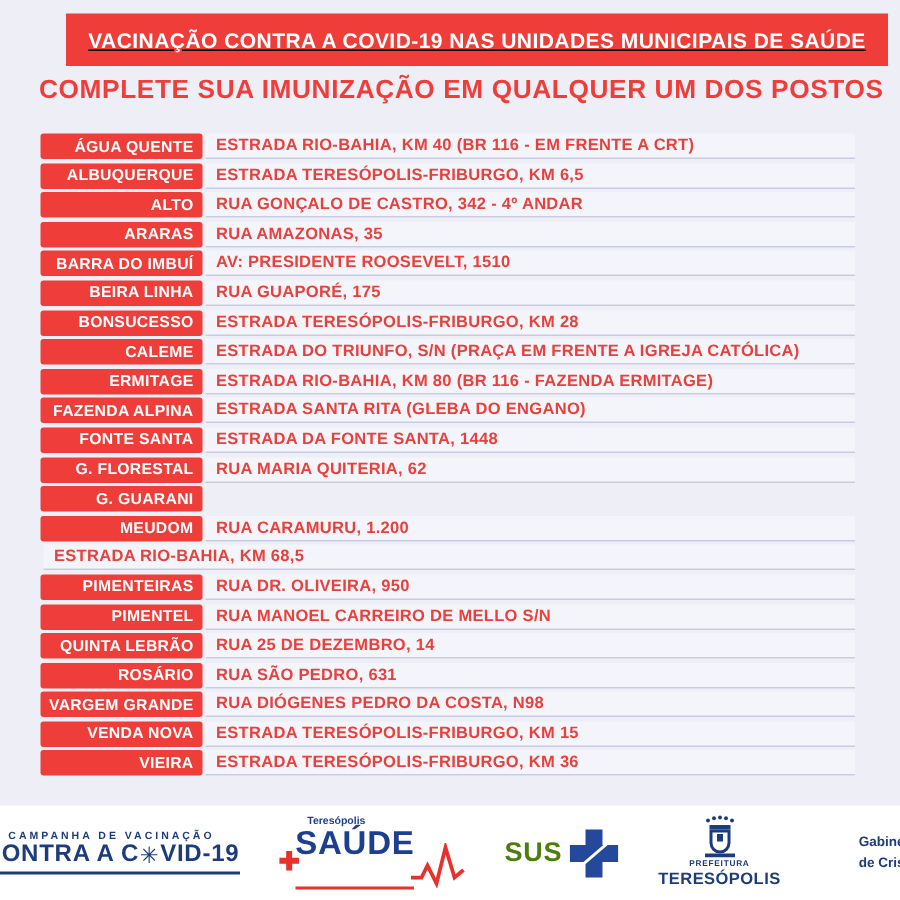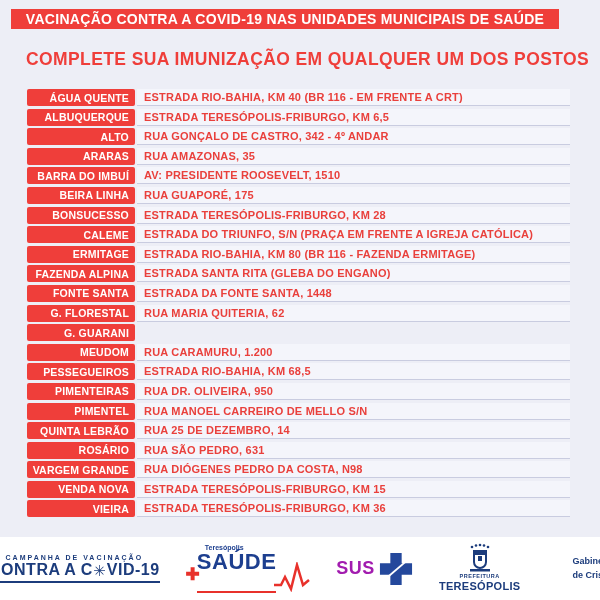--- a/index.html
+++ b/index.html
@@ -3,22 +3,22 @@
 <meta charset="utf-8">
 <style>
   html,body { margin:0; padding:0; background:#edeef6; }
   .poster {
     position:relative; width:600px; height:600px; overflow:hidden;
     background:#edeef6; font-family:"Liberation Sans", sans-serif;
   }
 
   
   .banner {
-    position:absolute; left:11px; top:9px; width:548px; height:20px;
-    background:#ef3e3a; display:flex; align-items:center; justify-content:center;
+    position:absolute; left:44px; top:9px; width:548px; height:35px;
+    background:#ef3e3a; display:flex; align-items:center; justify-content:center;text-decoration:underline;
   }
   .banner-text { color:#ffffff; font-weight:bold; font-size:14px; letter-spacing:.3px; white-space:nowrap; }
   .subtitle {
     position:absolute; left:26px; top:49px; color:#ef3e3a; font-weight:bold;
     font-size:17.5px; letter-spacing:.4px; white-space:nowrap;
   }
 
   
   .table {
     position:absolute; left:27px; top:89px; width:543px;
@@ -52,21 +52,21 @@
   .virus-glyph { font-size:15px; line-height:1; margin:0 .5px; font-weight:normal; }
 
   .saude { display:flex; align-items:flex-end; }
   .saude-plus { color:#e8312b; font-size:17px; font-weight:bold; line-height:1; margin-right:-3px; margin-bottom:10px; z-index:1; }
   .saude-text { display:flex; flex-direction:column; line-height:1; }
   .saude-small { color:#1d3f8f; font-size:7px; font-weight:bold; margin-left:8px; }
   .saude-big { color:#1d3f8f; font-size:22px; font-weight:bold; letter-spacing:.5px; border-bottom:2.5px solid #e8312b; padding-bottom:18px; }
   .heartbeat { margin-left:-2px; margin-bottom:1px; }
 
   .sus { display:flex; align-items:center; gap:4px; }
-  .sus-text { color:#a21caf; font-size:18px; font-weight:bold; letter-spacing:.5px; }
+  .sus-text { color:#4d7c0f; font-size:18px; font-weight:bold; letter-spacing:.5px; }
 
   .pref { display:flex; flex-direction:column; align-items:center; line-height:1.25; }
   .pref-small { color:#1c3c7c; font-size:5.5px; font-weight:bold; letter-spacing:.5px; }
   .pref-big { color:#1c3c7c; font-size:11px; font-weight:bold; letter-spacing:.3px; }
 
   .footer-divider { width:1.5px; height:44px; background:#1c3c7c; }
 
   .gabinete { display:flex; flex-direction:column; color:#1c3c7c; font-size:9px; font-weight:bold; line-height:1.5; }
 </style>
 </head>
@@ -143,21 +143,20 @@
     <div class="row">
       <div class="name-cell">G. GUARANI</div>
     </div>
 
     <div class="row">
       <div class="name-cell">MEUDOM</div>
       <div class="addr-cell">RUA CARAMURU, 1.200</div>
     </div>
 
     <div class="row">
-      <div class="name-cell">PESSEGUEIROS</div>
       <div class="addr-cell">ESTRADA RIO-BAHIA, KM 68,5</div>
     </div>
 
     <div class="row">
       <div class="name-cell">PIMENTEIRAS</div>
       <div class="addr-cell">RUA DR. OLIVEIRA, 950</div>
     </div>
 
     <div class="row">
       <div class="name-cell">PIMENTEL</div>

